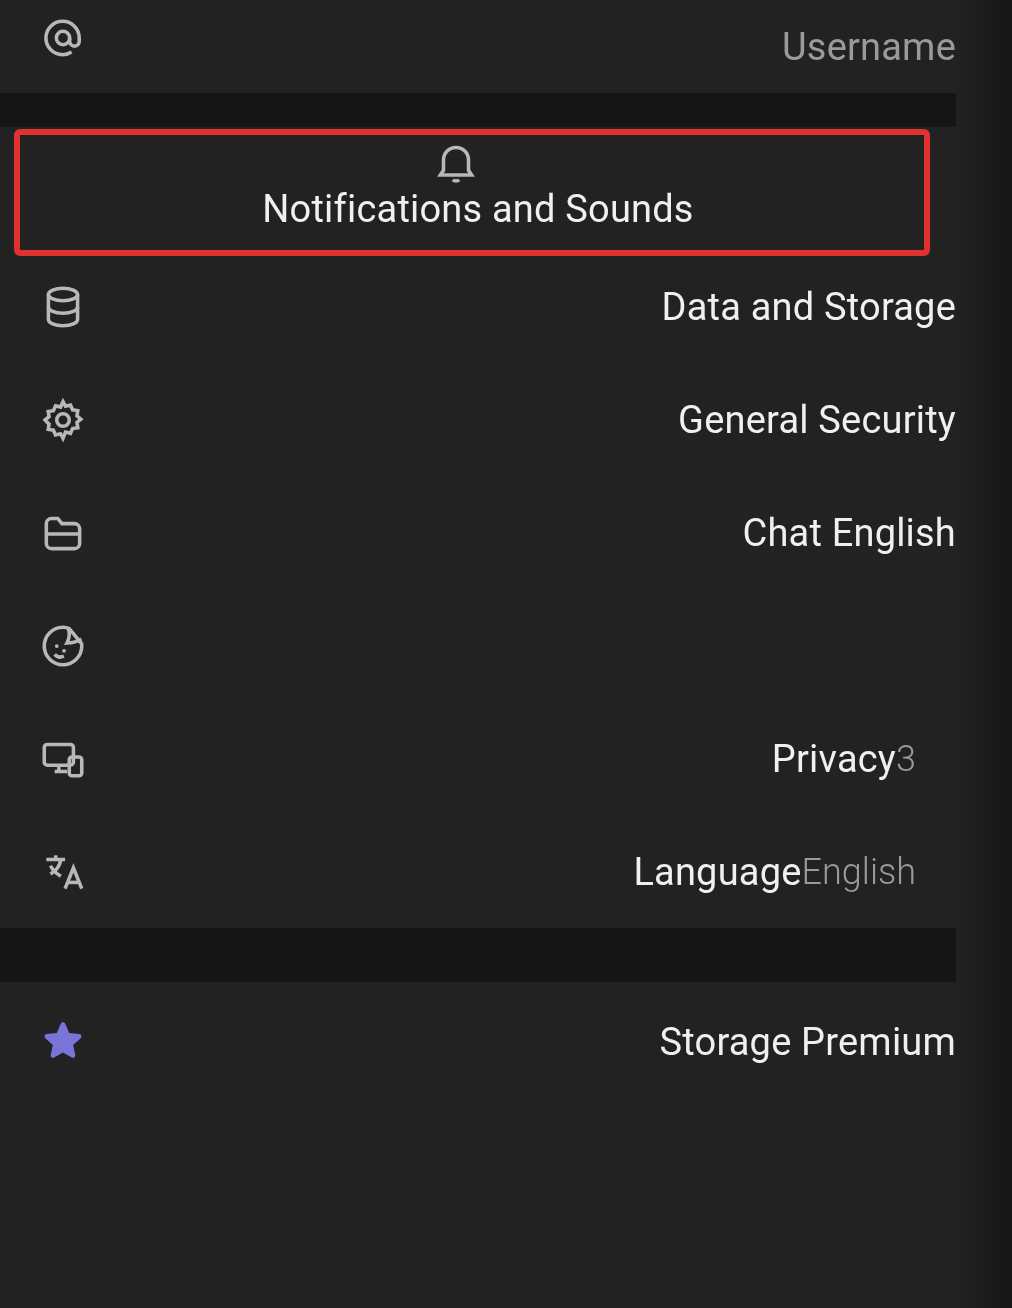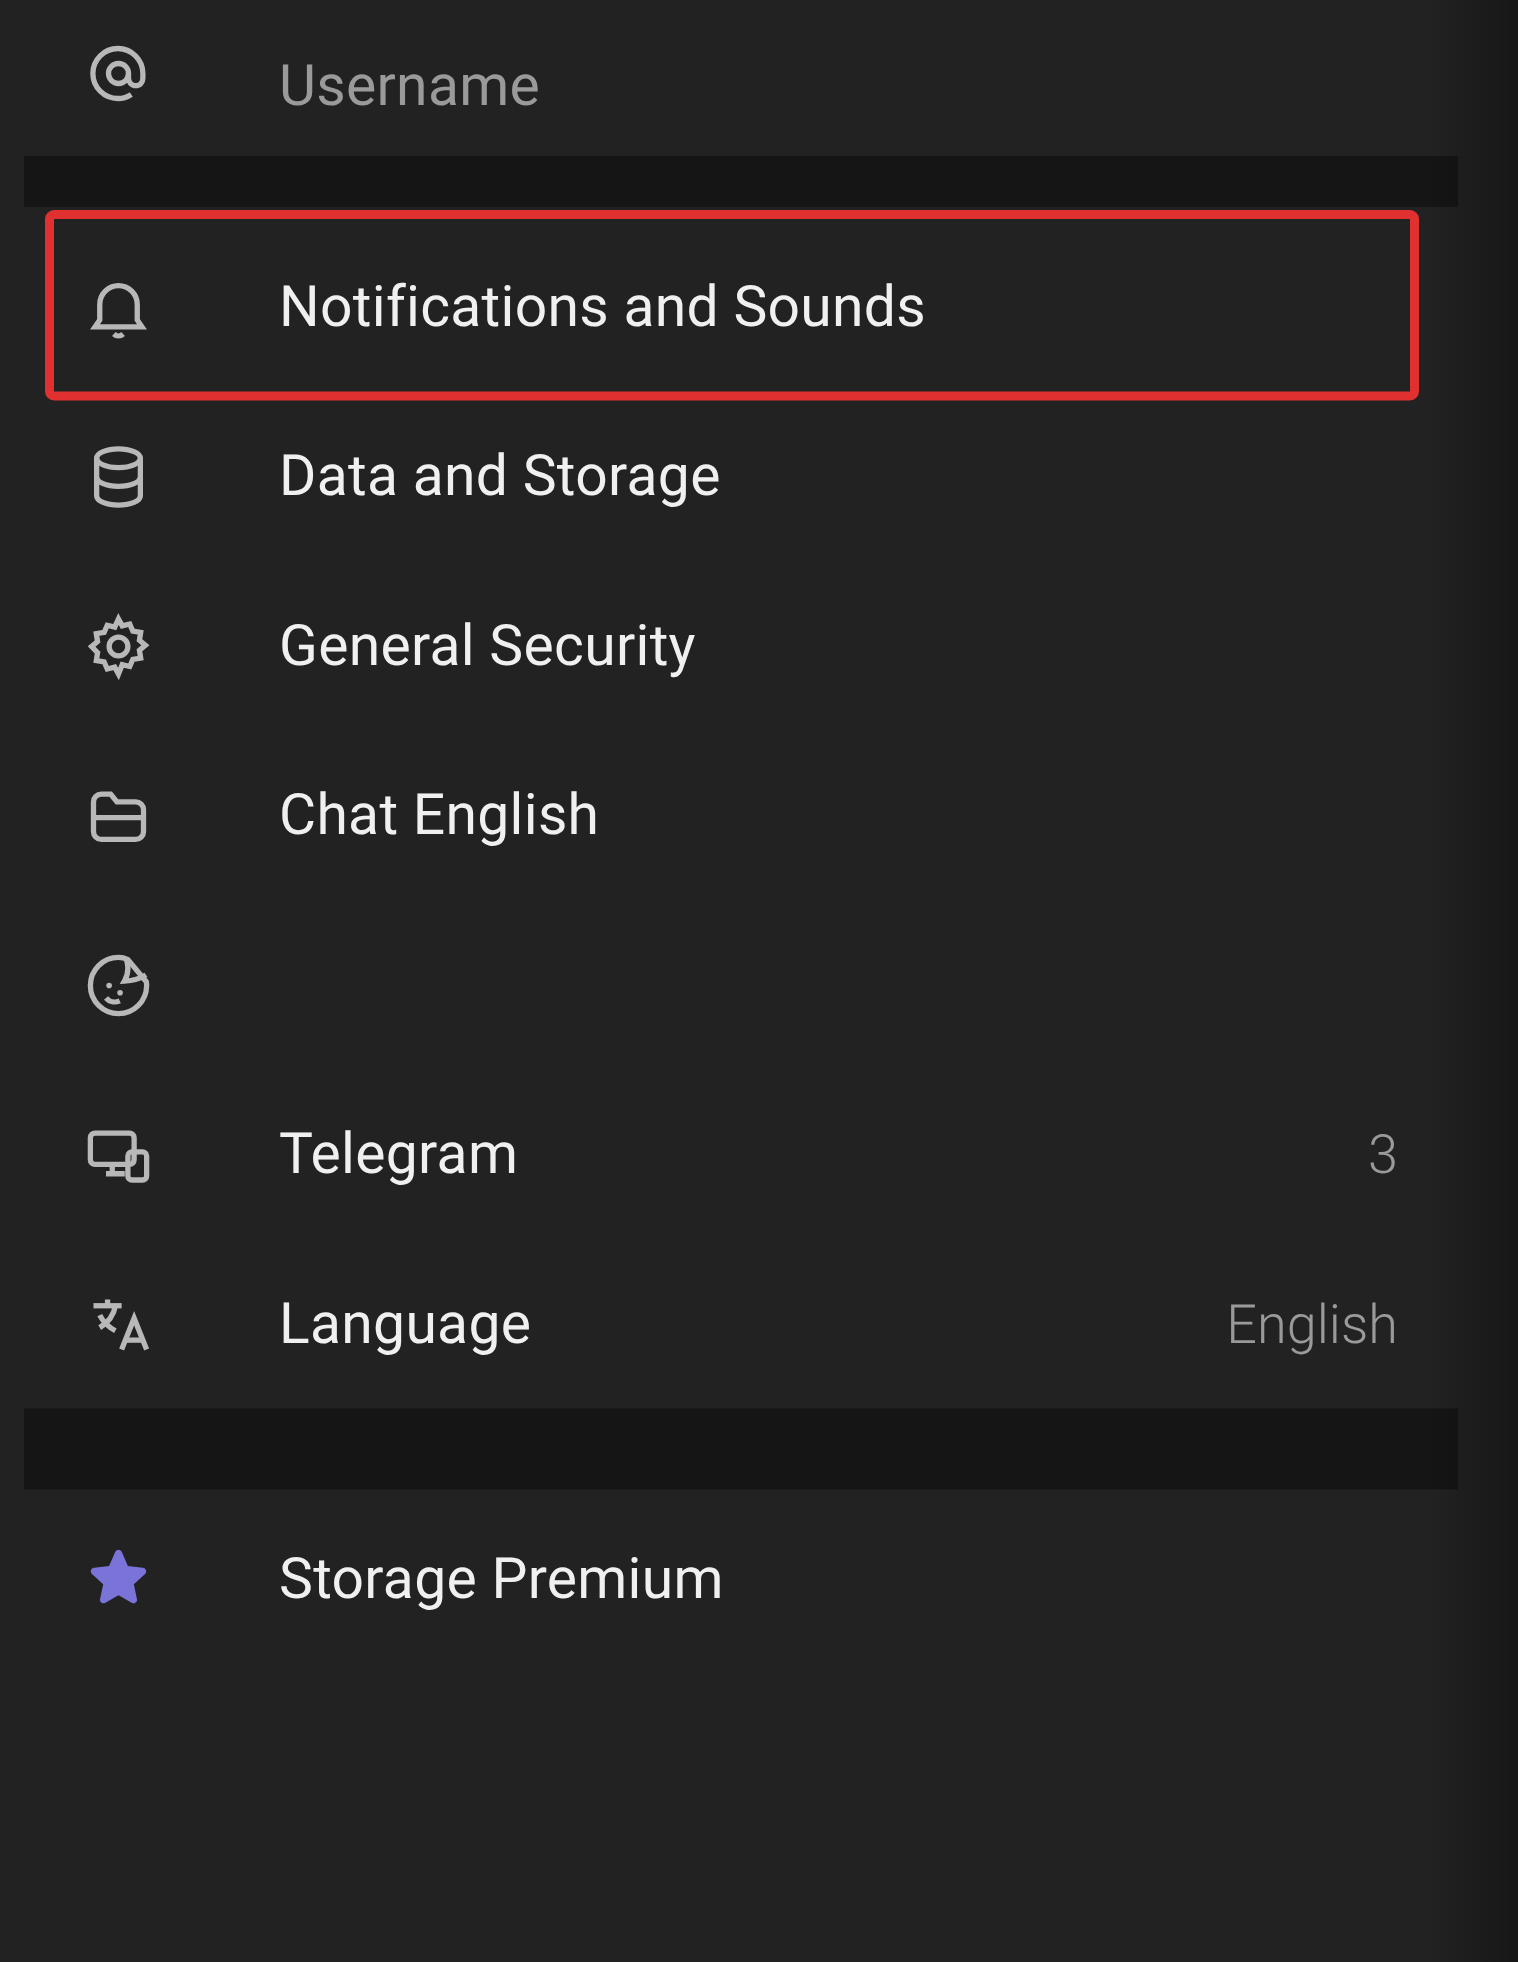--- a/index.html
+++ b/index.html
@@ -6,22 +6,23 @@
     body {
       width: 1012px;
       height: 1308px;
       background: #222222;
       font-family: -apple-system, BlinkMacSystemFont, 'Segoe UI', Roboto, sans-serif;
       color: #e8e8e8;
       overflow: hidden;
     }
     .wrap {
       width: 956px;
-      margin-left: 16px;
-      padding-top: 12px;
+      margin-left: 0;
+      padding-top: 1px;
+      text-align: right;
     }
     .row {
       display: flex;
       align-items: center;
       height: 113px;
       width: 100%;
       cursor: pointer;
       position: relative;
     }
     .row-username {
@@ -98,21 +99,21 @@
       <svg viewBox="0 0 24 24" style="margin-top:-18px;">
         <circle cx="12" cy="12" r="3.2"></circle>
         <path d="M15.2 12v1.4c0 1.4 1 2.5 2.3 2.5 1.4 0 2.3-1.1 2.3-2.5V12c0-4.4-3.6-8-8-8s-8 3.6-8 8 3.6 8 8 8c1.6 0 3.1-.5 4.3-1.3"></path>
       </svg>
     </div>
     <span class="label label-muted">Username</span>
   </div>
 
   <div class="divider"></div>
 
-  <div class="row" style="margin-top:10px;">
+  <div class="row" style="margin-top:10px;flex-direction:column;">
     <div class="highlight"></div>
     <div class="icon-col">
       <svg viewBox="0 0 24 24">
         <path d="M6 16V11a6 6 0 1 1 12 0v5l1.5 2.2H4.5L6 16Z"></path>
         <path d="M10.5 20.5a2.2 2.2 0 0 0 3 0"></path>
       </svg>
     </div>
     <span class="label">Notifications and Sounds</span>
   </div>
 
@@ -162,21 +163,21 @@
 
   <div class="row">
     <div class="icon-col">
       <svg viewBox="0 0 24 24">
         <rect x="3" y="5" width="14" height="10" rx="1.5"></rect>
         <path d="M8 18h6"></path>
         <path d="M10 15v3"></path>
         <rect x="15" y="11" width="6" height="9" rx="1.3"></rect>
       </svg>
     </div>
-    <span class="label">Telegram</span>
+    <span class="label">Privacy</span>
     <span class="value">3</span>
   </div>
 
   <div class="row">
     <div class="icon-col">
       <svg viewBox="0 0 24 24">
         <path d="M4 6h9"></path>
         <path d="M8.5 4v2"></path>
         <path d="M11 6c-.5 3-2.5 5.5-5 7"></path>
         <path d="M6 9c1 2 2.8 3.8 5 5"></path>

